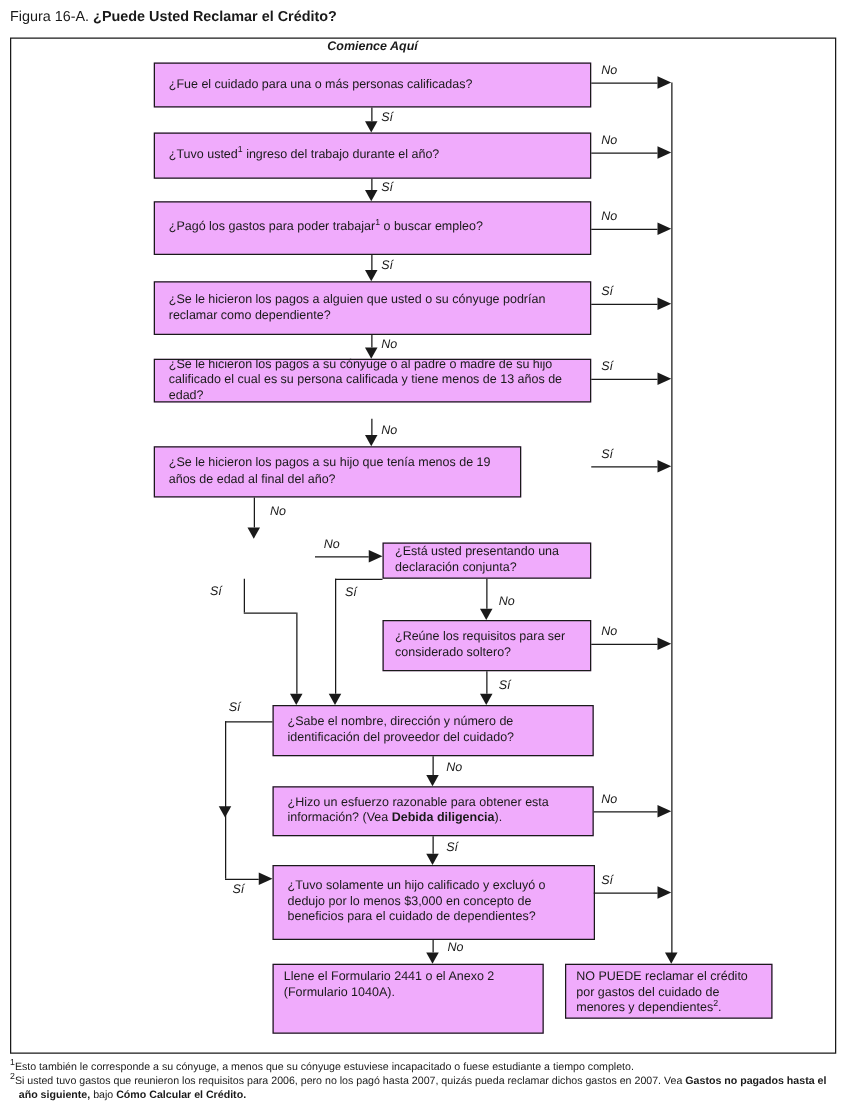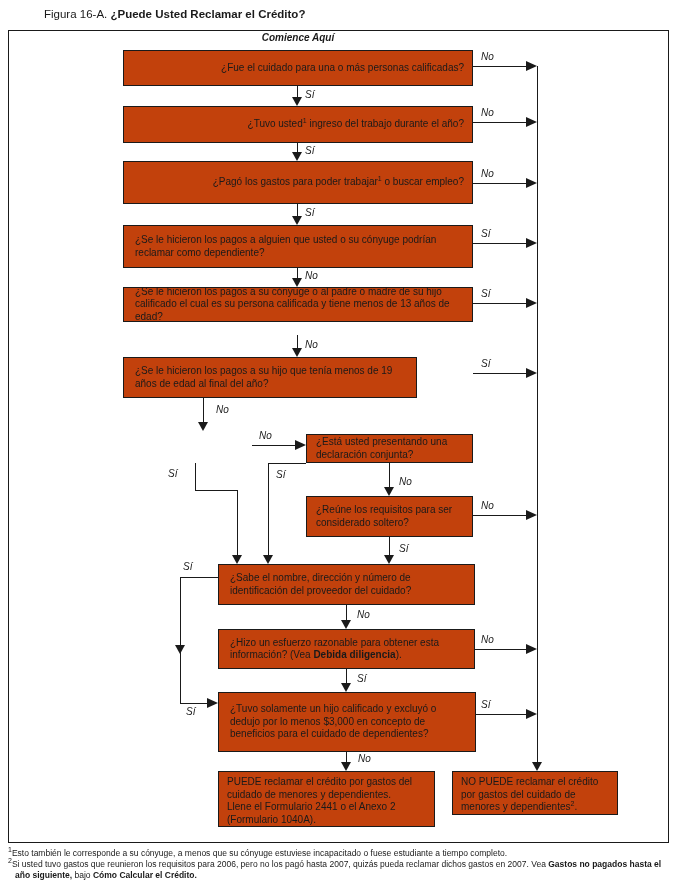--- a/index.html
+++ b/index.html
@@ -1,25 +1,25 @@
 <!DOCTYPE html>
 <html><head>
 <meta charset="utf-8">
 <style>
   html,body { margin:0; padding:0; background:#fff; }
   .page { position:relative; width:677px; height:885px; background:#fff;
           font-family:"Liberation Sans","DejaVu Sans",sans-serif; color:#1a1a1a; overflow:hidden; }
-  .title { position:absolute; left:8px; top:8px; font-size:11.5px; white-space:nowrap;margin-left:36px; }
+  .title { position:absolute; left:8px; top:8px; font-size:11.5px; white-space:nowrap; }
   .title b { font-weight:bold; }
   .frame { position:absolute; left:8px; top:30px; width:659px; height:811px; border:1px solid #1a1a1a; }
   .start { position:absolute; left:123px; top:32px; width:350px; text-align:center;
            font-size:10px; font-weight:bold; font-style:italic; }
-  .box { position:absolute; border:1px solid #1a1a1a; background:#c2410c; box-sizing:border-box;
+  .box { position:absolute; border:1px solid #1a1a1a; background:#f0abfc; box-sizing:border-box;
          display:flex; align-items:center; font-size:10px; line-height:12.5px;
-         padding:2px 8px 2px 11px;justify-content:flex-end; }
+         padding:2px 8px 2px 11px; }
   .box.top { align-items:flex-start; padding-top:4px; }
   .blk { display:block; }
   .lbl { position:absolute; font-size:10px; font-style:italic; white-space:nowrap; }
   .h { position:absolute; height:1px; background:#1a1a1a; }
   .v { position:absolute; width:1px; background:#1a1a1a; }
   .ar { position:absolute; width:0; height:0; border-top:5px solid transparent;
         border-bottom:5px solid transparent; border-left:11px solid #1a1a1a; }
   .ad { position:absolute; width:0; height:0; border-left:5px solid transparent;
         border-right:5px solid transparent; border-top:9px solid #1a1a1a; }
   sup { font-size:7px; line-height:0; }
@@ -76,21 +76,20 @@
   <div class="box" style="left:218px;top:564px;width:257px;height:41px">
       <span>¿Sabe el nombre, dirección y número de identificación del proveedor del cuidado?</span>
     </div>
 
   <div class="box" style="left:218px;top:692px;width:258px;height:60px">
       <span>¿Tuvo solamente un hijo calificado y excluyó o dedujo por lo menos $3,000 en concepto de beneficios para el cuidado de dependientes?</span>
     </div>
 
   <div class="box top" style="left:218px;top:771px;width:217px;height:56px;padding-left:8px">
       <span>
-        <span class="blk">PUEDE reclamar el crédito por gastos del cuidado de menores y dependientes.</span>
         <span class="blk">Llene el Formulario 2441 o el Anexo 2 (Formulario 1040A).</span>
       </span>
     </div>
 
   <div class="box top" style="left:452px;top:771px;width:166px;height:44px;padding-left:8px">
       <span><span>NO PUEDE reclamar el crédito por gastos del cuidado de menores y dependientes</span><sup>2</sup><span>.</span></span>
     </div>
 
   <div class="v" style="left:537px;top:66px;height:697px"></div>
   <div class="ad" style="left:532px;top:762px"></div>

